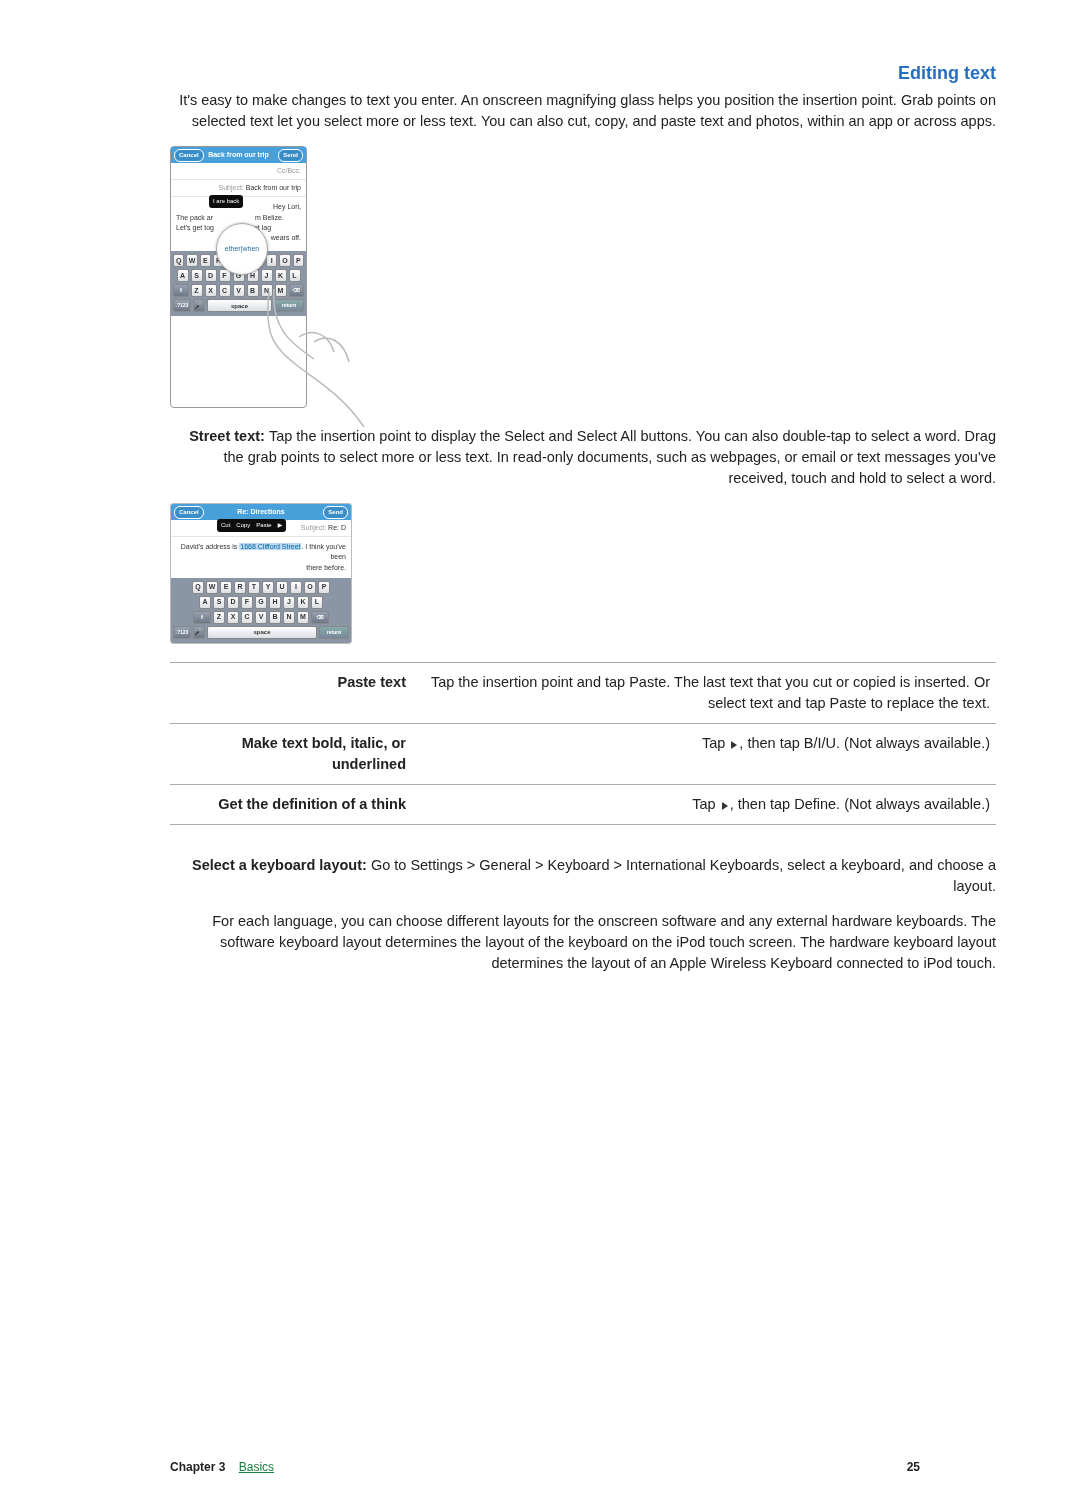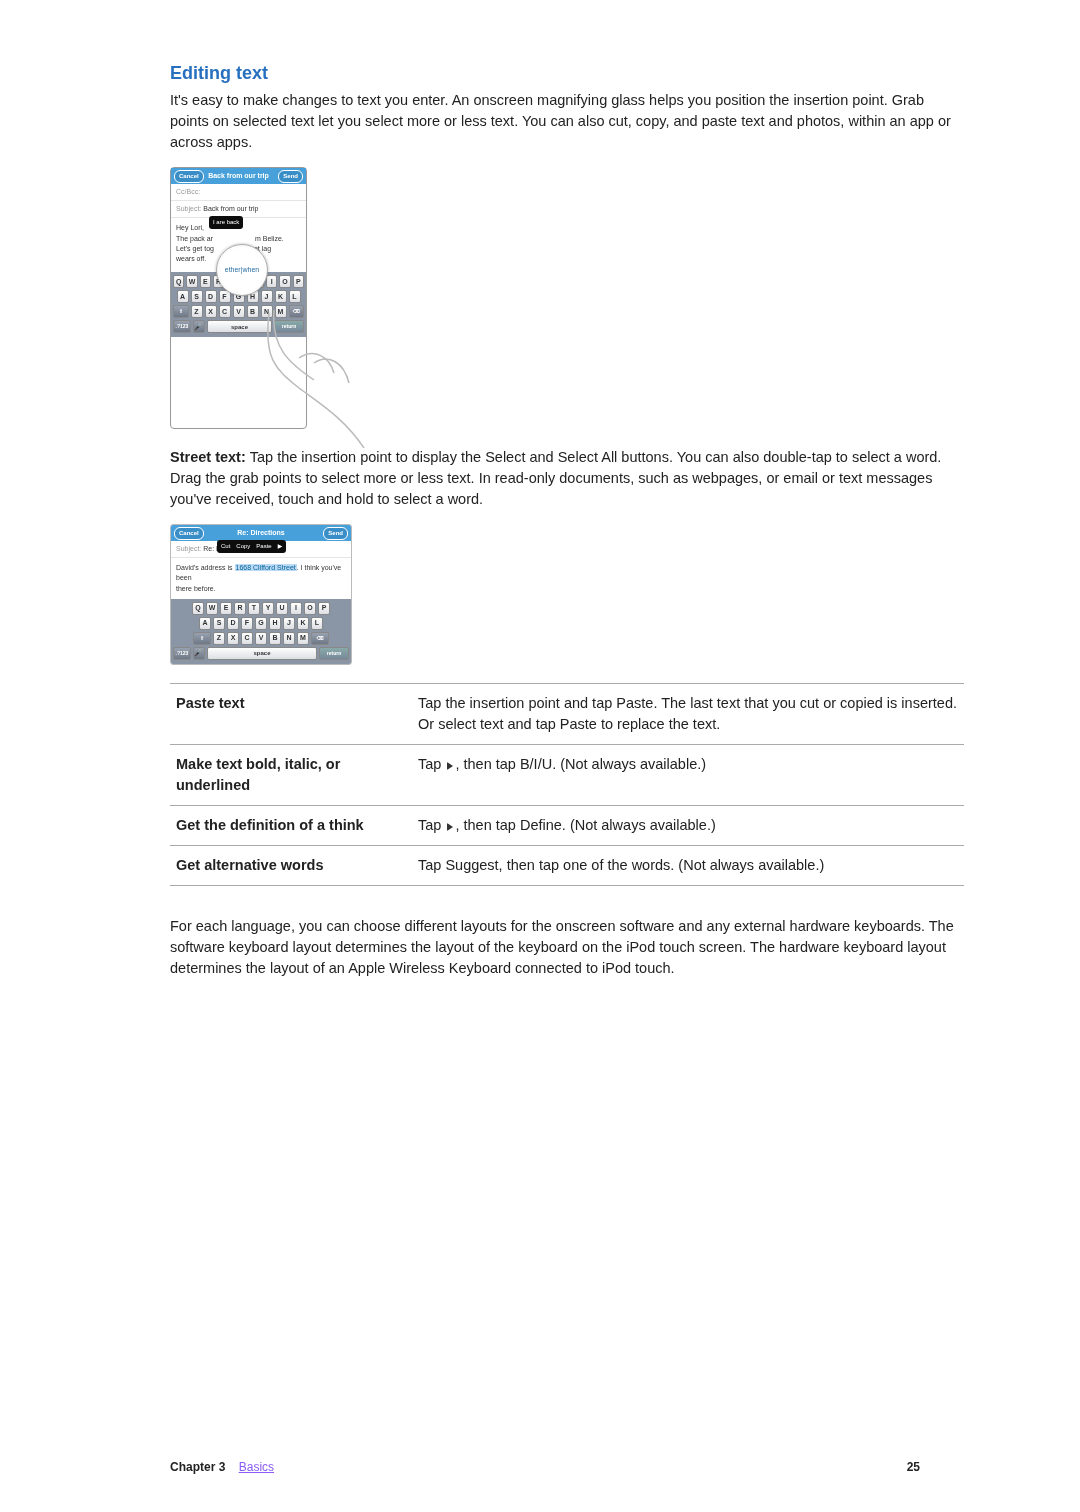--- a/index.html
+++ b/index.html
@@ -8,22 +8,23 @@
     font-family: "Helvetica Neue", Helvetica, Arial, sans-serif;
     font-size: 14.5px;
     color: #222;
     line-height: 1.45;
     background: #fff;
   }
   .page {
     width: 1080px;
     min-height: 1512px;
     box-sizing: border-box;
-    padding: 60px 116px 40px 170px;
-    position: relative;
+    padding: 60px 84px 40px 170px;
+    position: relative;
+    text-align: right;
   }
   h2 {
     color: #2770bf;
     font-size: 18px;
     font-weight: 600;
     margin: 0 0 4px 0;
   }
   p {
     margin: 0 0 14px 0;
   }
@@ -192,21 +193,21 @@
   .footer {
     position: absolute;
     bottom: 36px;
     left: 170px;
     right: 160px;
     display: flex;
     justify-content: space-between;
     font-size: 12px;
   }
   .footer .chap { font-weight: 700; }
-  .footer .sec { color: #8b5cf6; margin-left: 10px; text-decoration: underline; }
+  .footer .sec { color: #15803d; margin-left: 10px; text-decoration: underline; }
 </style>
 </head>
 <body>
 
 <div class="page">
 
   <h2>Editing text</h2>
   <p>It's easy to make changes to text you enter. An onscreen magnifying glass helps you position the insertion point. Grab points on selected text let you select more or less text. You can also cut, copy, and paste text and photos, within an app or across apps.</p>
 
   <div class="fig1">
@@ -364,27 +365,26 @@
       <td>Tap the insertion point and tap Paste. The last text that you cut or copied is inserted. Or select text and tap Paste to replace the text.</td>
     </tr>
     <tr>
       <td class="left">Make text bold, italic, or underlined</td>
       <td><span>Tap </span><span class="tri"></span><span>, then tap B/I/U. (Not always available.)</span></td>
     </tr>
     <tr>
       <td class="left">Get the definition of a think</td>
       <td><span>Tap </span><span class="tri"></span><span>, then tap Define. (Not always available.)</span></td>
     </tr>
-    <tr>
-      <td class="left">Get alternative words</td>
-      <td>Tap Suggest, then tap one of the words. (Not always available.)</td>
-    </tr>
   </tbody>
     </table>
 
+  <p>
+    <span class="bold">Select a keyboard layout:  </span><span>Go to Settings &gt; General &gt; Keyboard &gt; International Keyboards, select a keyboard, and choose a layout.</span>
+  </p>
   <p>For each language, you can choose different layouts for the onscreen software and any external hardware keyboards. The software keyboard layout determines the layout of the keyboard on the iPod touch screen. The hardware keyboard layout determines the layout of an Apple Wireless Keyboard connected to iPod touch.</p>
 
   <div class="footer">
     <div>
       <span class="chap">Chapter 3</span>
       <span class="sec">Basics</span>
     </div>
     <div class="bold">25</div>
   </div>
 

